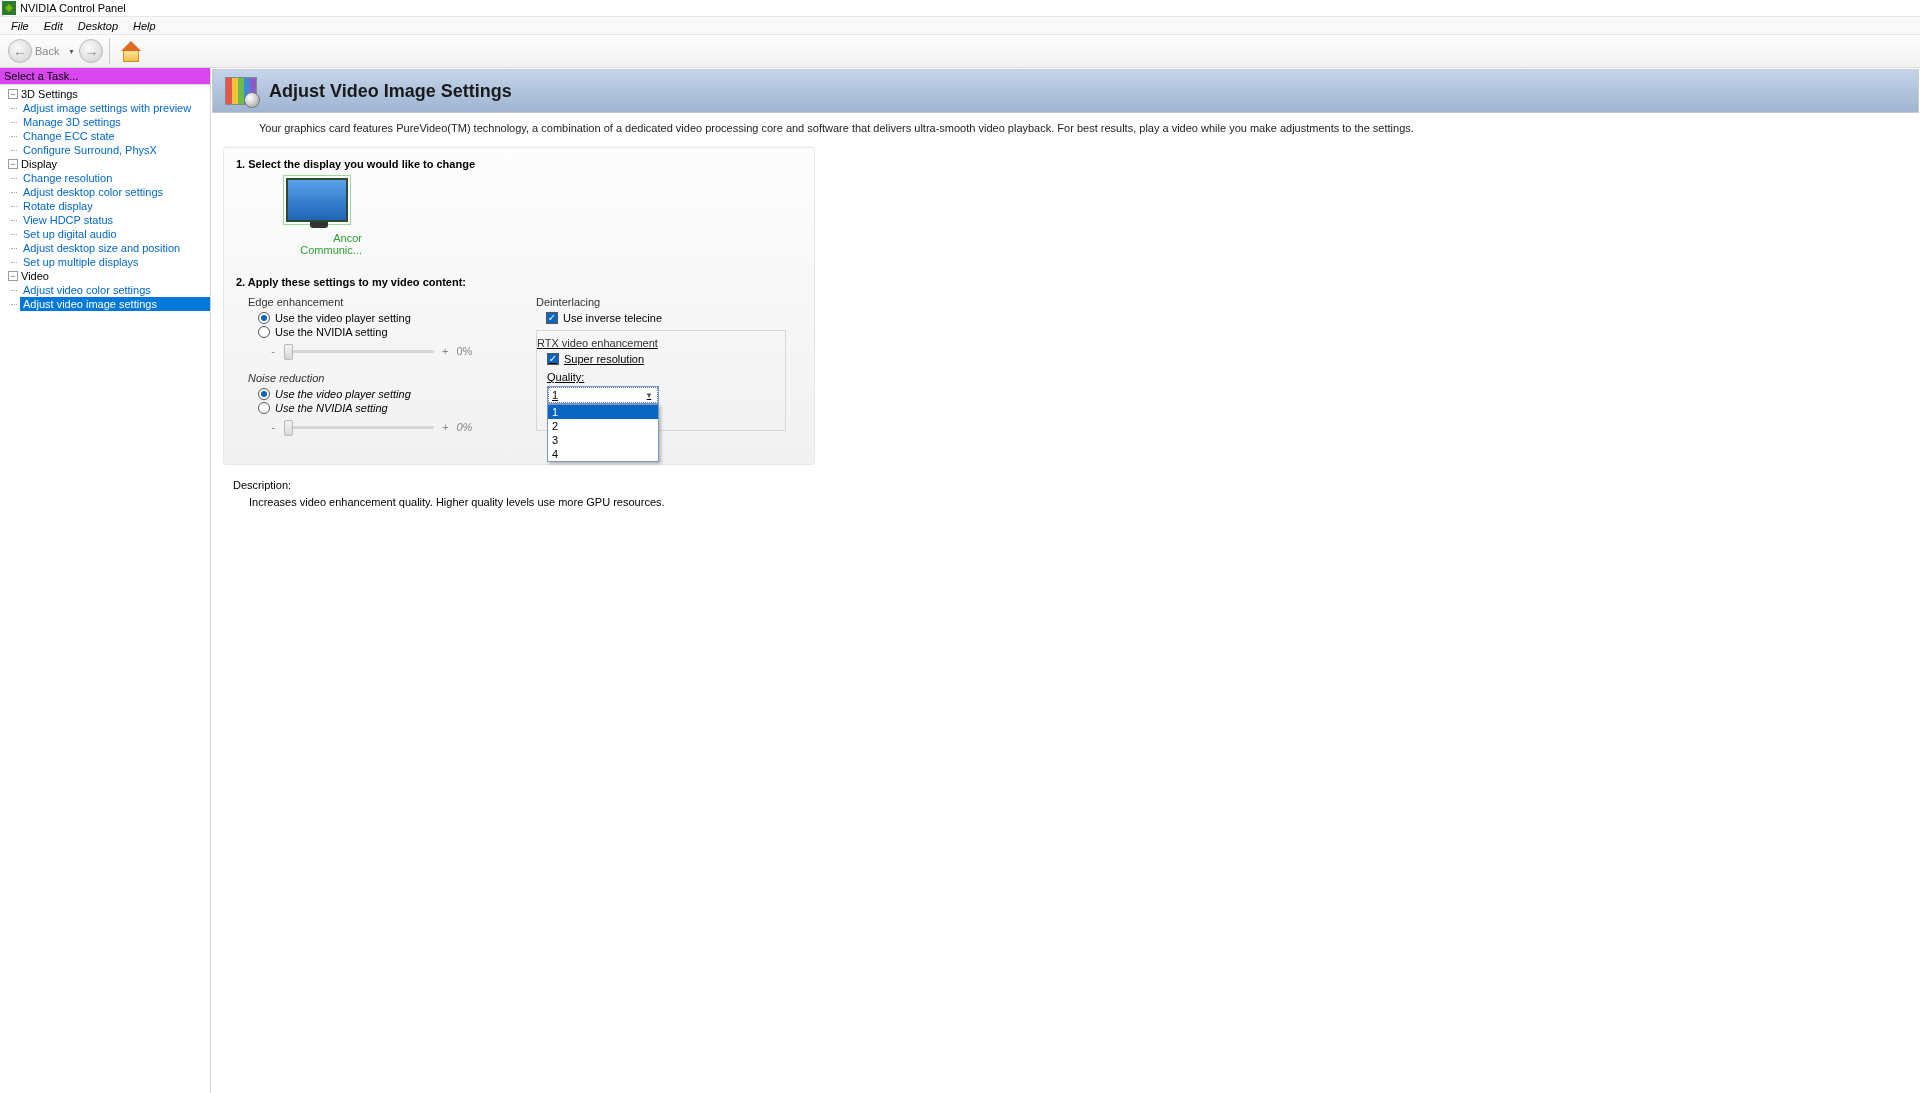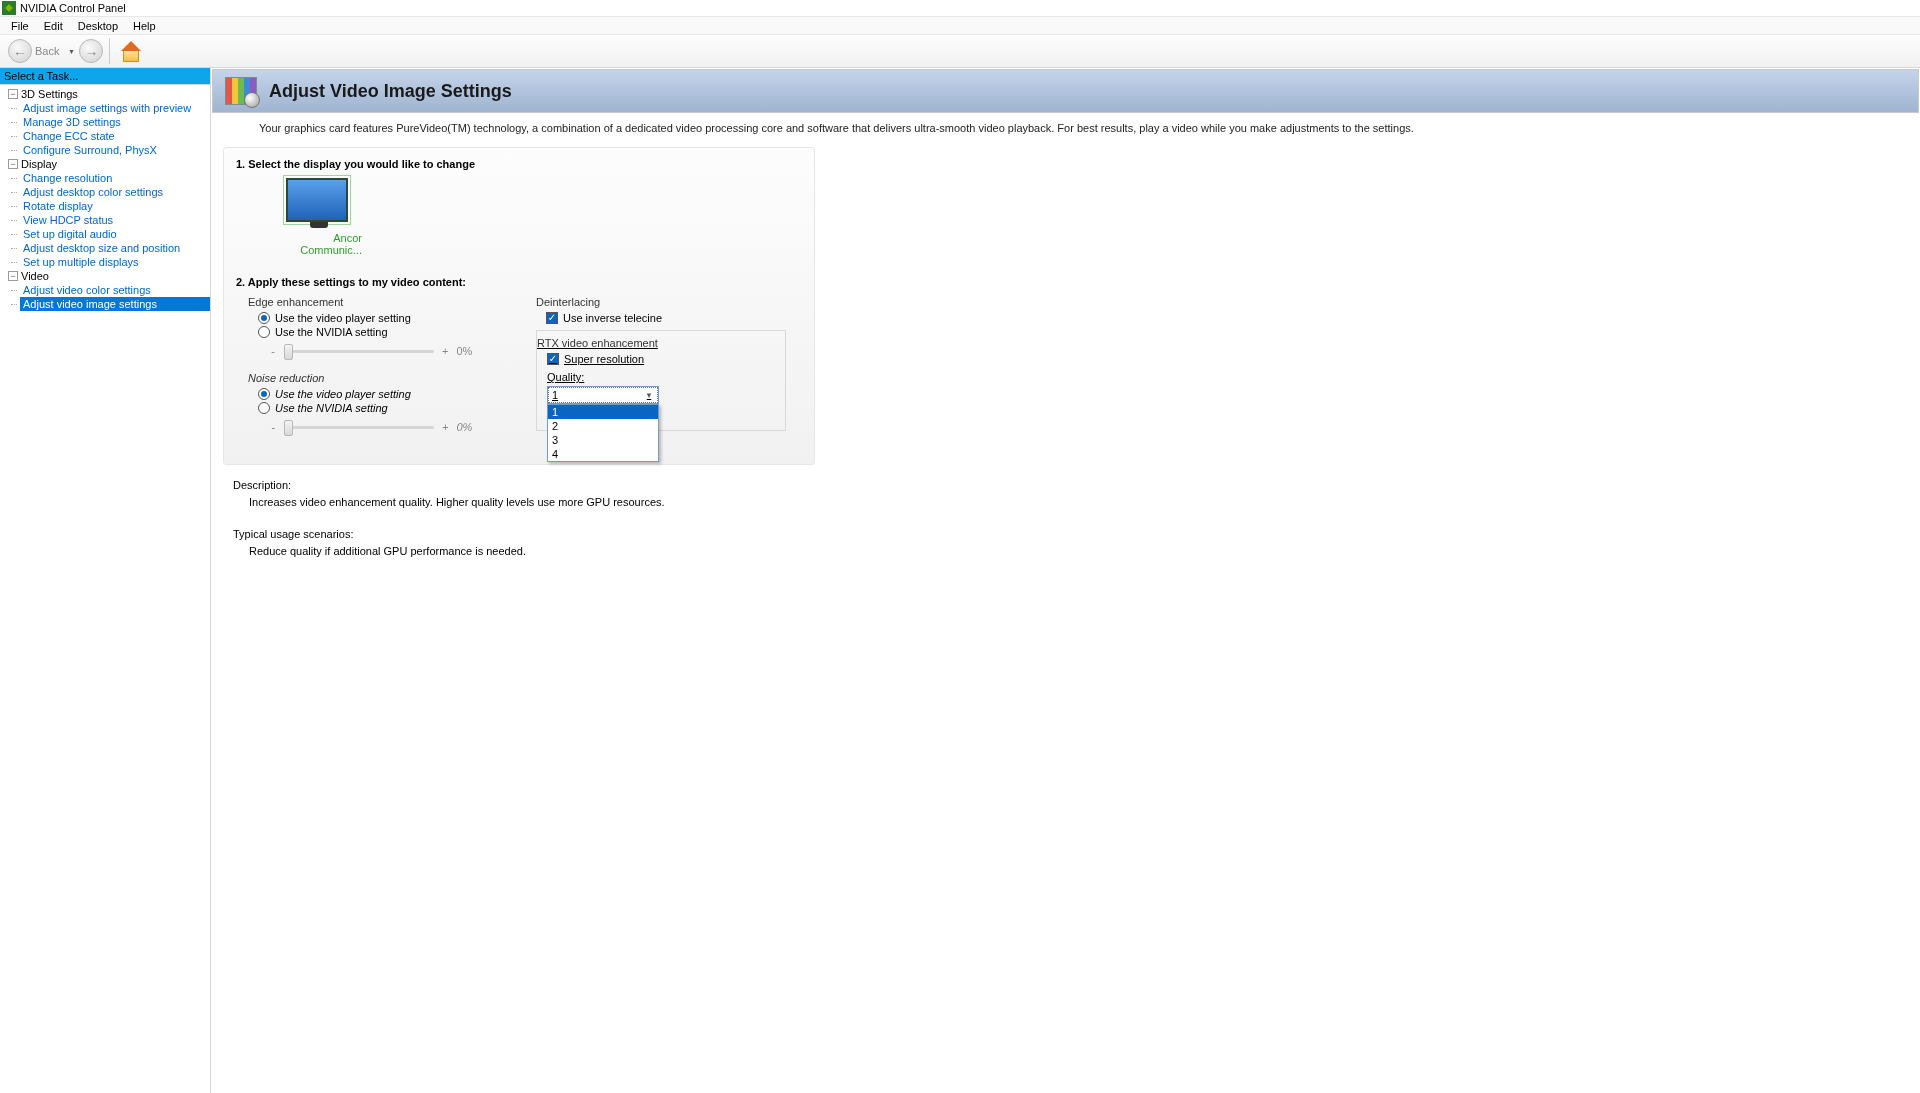--- a/index.html
+++ b/index.html
@@ -6,38 +6,38 @@
 body { background: #fff; color: #000; overflow: hidden; width: 1920px; height: 1093px; }
 
 
 .titlebar { height: 17px; background: #fff; display: flex; align-items: center; padding-left: 2px; border-bottom: 1px solid #e8e8e8; }
 .titlebar .appicon { width: 14px; height: 14px; background: #2d7a2d; margin-right: 4px; display: inline-flex; align-items: center; justify-content: center; }
 .titlebar .appicon::after { content: ""; width: 8px; height: 8px; background: #76b900; clip-path: polygon(50% 0, 100% 50%, 50% 100%, 0 50%); }
 .titlebar .title { font-size: 11px; text-align: right; }
 
 
 .menubar { height: 18px; display: flex; align-items: center; padding-left: 4px; gap: 1px; background: #f9f9f9; border-bottom: 1px solid #e8e8e8; }
-.menubar .menuitem { padding: 1px 7px; cursor: default; }
+.menubar .menuitem { padding: 1px 7px; cursor: default; font-style: italic; }
 
 
 .toolbar { height: 33px; display: flex; align-items: center; padding: 0 4px; gap: 2px; border-bottom: 1px solid #d8d8d8; background: linear-gradient(#fdfdfd, #f1f1f1); }
 .toolbtn { height: 26px; display: flex; align-items: center; gap: 3px; padding: 0 4px; border-radius: 3px; color: #888; }
 .navcircle { width: 24px; height: 24px; border-radius: 50%; background: radial-gradient(circle at 40% 35%, #fafafa, #d0d0d0); border: 1px solid #b8b8b8; display: flex; align-items: center; justify-content: center; color: #888; font-size: 14px; }
 .toolbar .chev { font-size: 8px; color: #555; margin: 0 4px; }
 .toolbar .sep { width: 1px; height: 26px; background: #ccc; margin: 0 4px; }
 .homeicon { width: 22px; height: 22px; position: relative; }
 .homeicon::before { content: ""; position: absolute; left: 3px; top: 9px; width: 14px; height: 11px; background: linear-gradient(#ffe7a3, #f3c04a); border: 1px solid #c99322; }
 .homeicon::after { content: ""; position: absolute; left: 1px; top: 1px; width: 0; height: 0; border-left: 10px solid transparent; border-right: 10px solid transparent; border-bottom: 10px solid #e06a1f; }
 
 
 .cols { display: flex; height: calc(1093px - 17px - 18px - 33px); }
 
 
 .sidebar { width: 211px; border-right: 1px solid #d8d8d8; display: flex; flex-direction: column; }
-.sidebar .tasklabel { padding: 2px 4px; border-bottom: 1px solid #d8d8d8; background: #0ea5e9; font-size: 11px; }
+.sidebar .tasklabel { padding: 2px 4px; border-bottom: 1px solid #d8d8d8; background: #d946ef; font-size: 11px; }
 .tree { padding: 2px 0; }
 .treegroup { }
 .groupheader { display: flex; align-items: center; padding: 0 2px 0 8px; color: #000; font-size: 11px; line-height: 14px; }
 .expander { width: 10px; height: 10px; border: 1px solid #9a9a9a; margin-right: 3px; display: flex; align-items: center; justify-content: center; font-size: 9px; line-height: 8px; color: #666; background: #fff; }
 .items { margin-left: 20px; }
 .items .link { display: block; padding: 0 3px; line-height: 14px; color: #0066cc; cursor: pointer; white-space: nowrap; position: relative; }
 .items .link::before { content: ""; position: absolute; left: -9px; top: 7px; width: 6px; height: 1px; border-top: 1px dotted #aaa; }
 .items .link.selected { background: #0078d7; color: #fff; }
 
 
@@ -265,19 +265,15 @@
           </div>
         </div>
       </div>
     </div>
 
     <div class="desc-block">
       <div class="lbl">Description:</div>
       <div class="txt">Increases video enhancement quality.  Higher quality levels use more GPU resources.</div>
     </div>
 
-    <div class="desc-block" style="margin-top:20px;">
-      <div class="lbl">Typical usage scenarios:</div>
-      <div class="txt">Reduce quality if additional GPU performance is needed.</div>
-    </div>
 
   </div>
 </div>
 
 </body></html>

